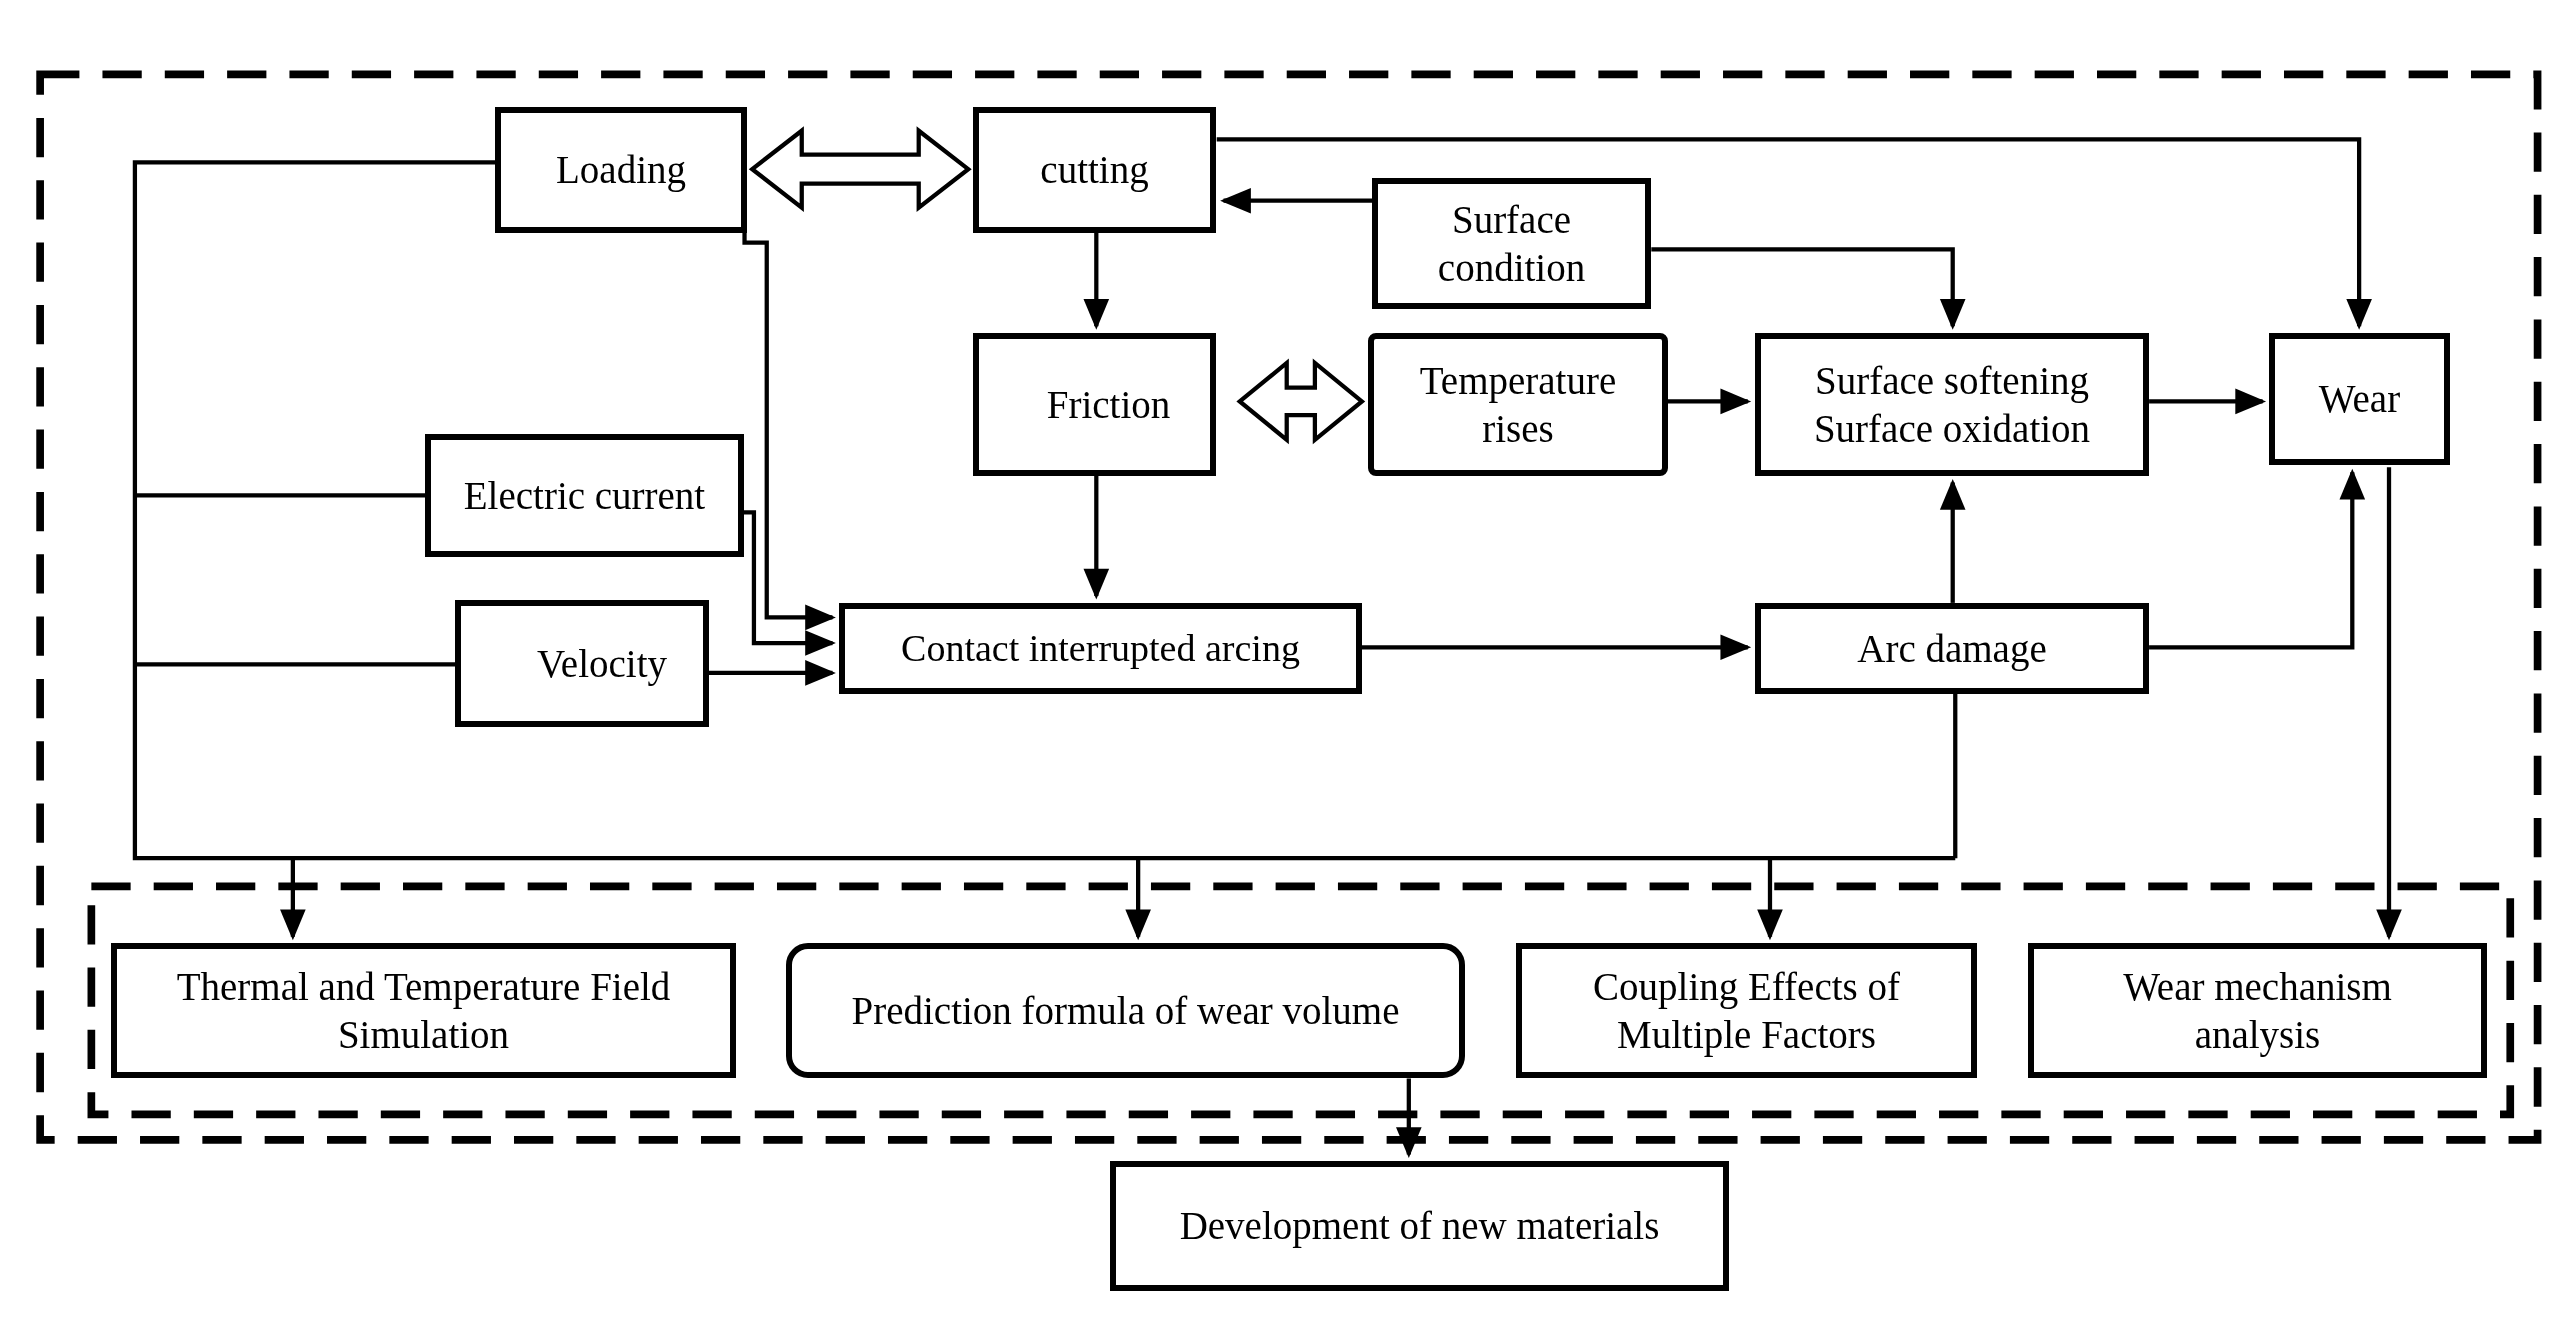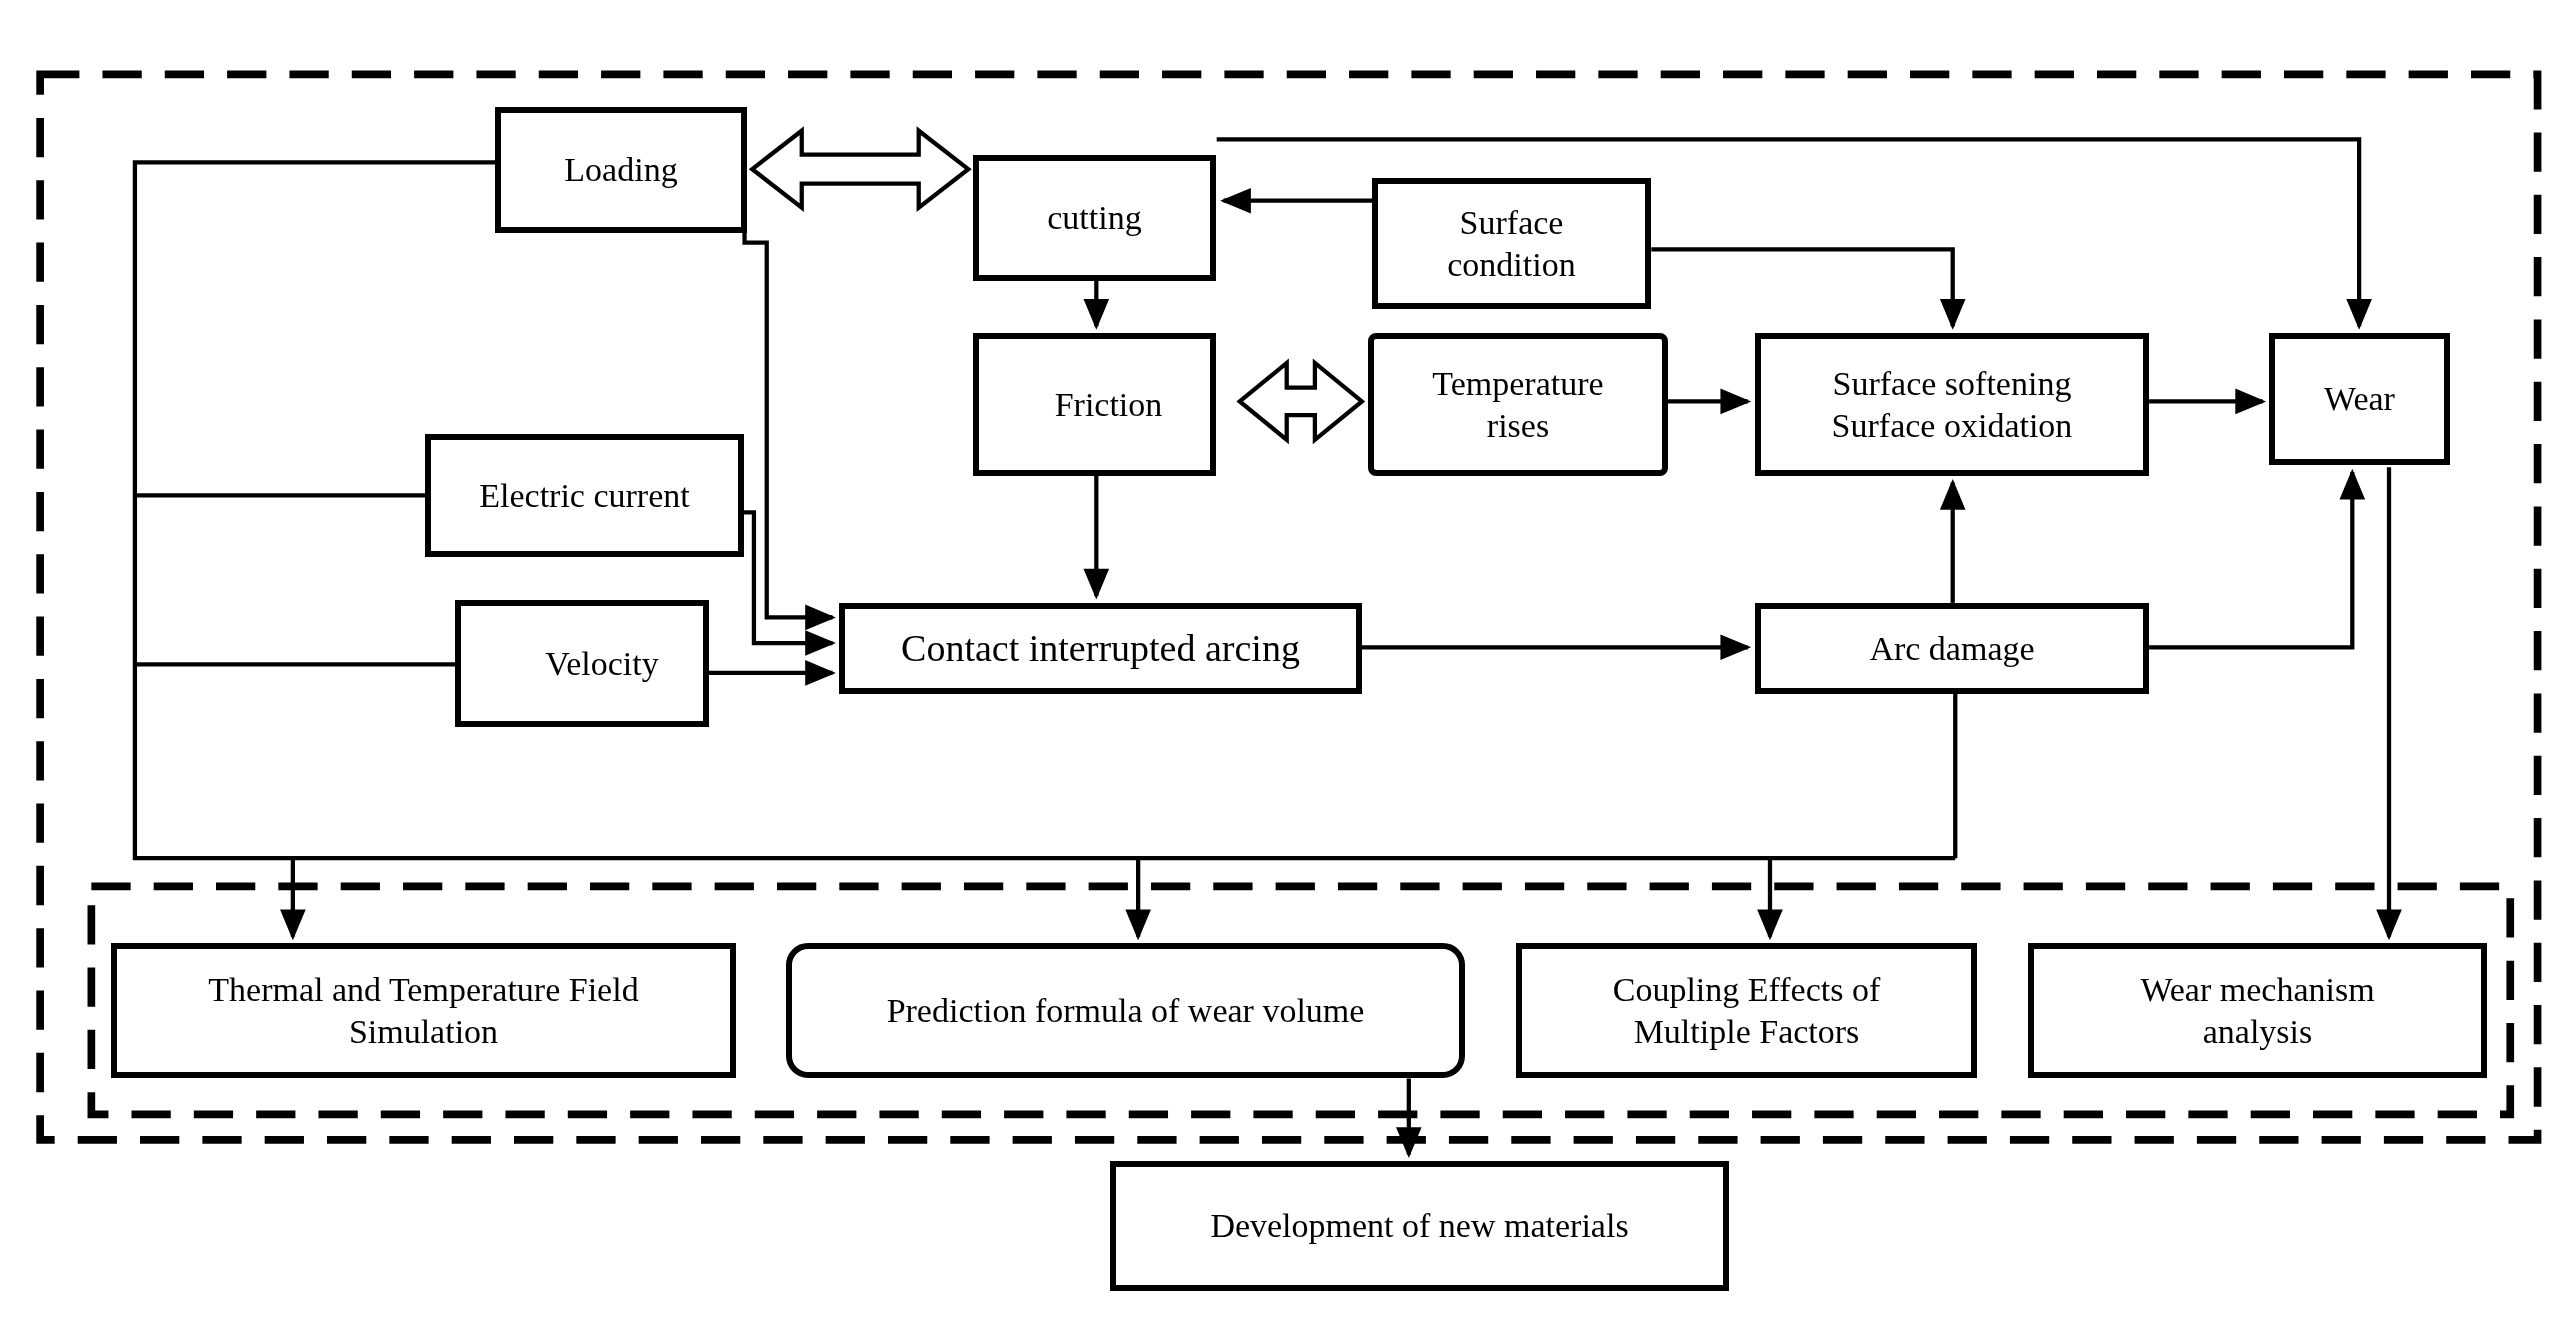--- a/index.html
+++ b/index.html
@@ -24,28 +24,28 @@
   }
   .node {
     position: absolute;
     box-sizing: border-box;
     border: 6px solid #000000;
     background: #ffffff;
     display: flex;
     align-items: center;
     justify-content: center;
     text-align: center;
-    font-size: 34px;
+    font-size: 39px;
     line-height: 1.22;
     color: #000000;
     white-space: pre-line;
   }
   
   #n-loading            { left: 495px;  top: 107px;  width: 252px; height: 126px; }
-  #n-cutting            { left: 973px; top: 107px;  width: 243px; height: 126px; margin-top: 48px; }
+  #n-cutting            { left: 973px; top: 107px;  width: 243px; height: 126px; }
   #n-surface-condition  { left: 1372px; top: 178px;  width: 279px; height: 131px; }
   #n-friction           { left: 973px; top: 333px;  width: 243px; height: 143px; padding-left: 28px; }
   #n-temperature-rises  { left: 1368px; top: 333px;  width: 300px; height: 143px; border-radius: 8px; }
   #n-surface-softening  { left: 1755px; top: 333px;  width: 394px; height: 143px; }
   #n-wear               { left: 2269px; top: 333px;  width: 181px; height: 132px; }
   #n-electric-current   { left: 425px;  top: 434px;  width: 319px; height: 123px; }
   #n-velocity           { left: 455px;  top: 600px;  width: 254px; height: 127px; padding-left: 40px; }
   #n-contact-arcing     { left: 839px;  top: 603px;  width: 523px; height: 91px; font-size: 38px; }
   #n-arc-damage         { left: 1755px; top: 603px;  width: 394px; height: 91px; }
   #n-thermal-simulation { left: 111px;  top: 943px; width: 625px; height: 135px; }

